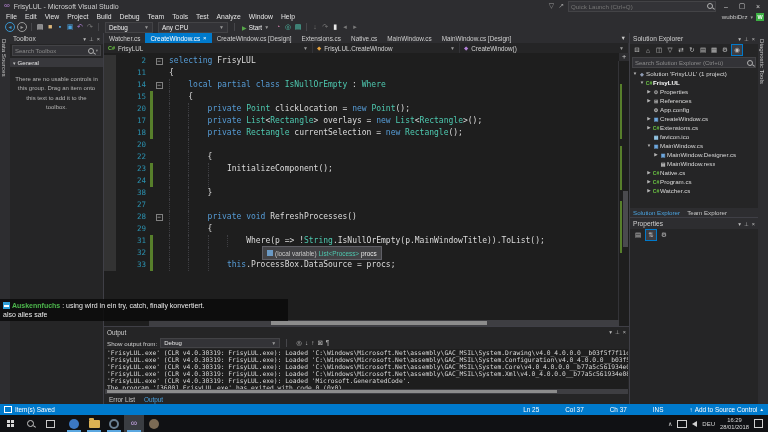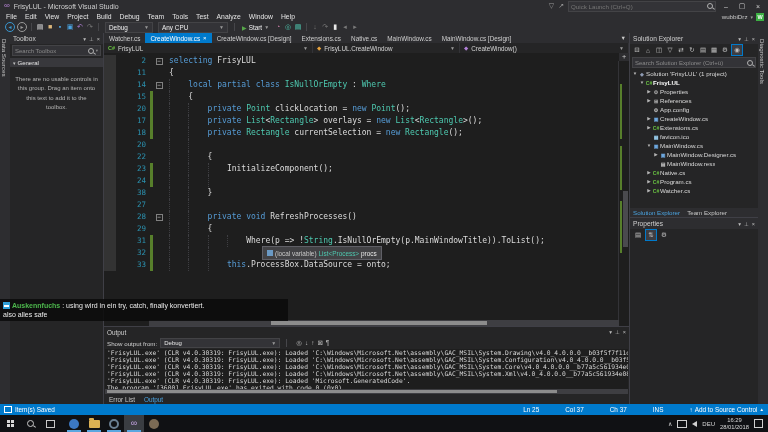--- a/index.html
+++ b/index.html
@@ -483,21 +483,21 @@
                 <span class="fold"></span>
                 <span class="codetext" style="padding-left: 4px;"><span class="guide" style="left: 4px;"></span><span class="guide" style="left: 23.3px;"></span><span class="guide" style="left: 42.6px;"></span></span>
               </span>
             </div>
             <div class="codeline">
               <span class="ln-margin"></span>
               <span class="ln-num">33</span>
               <span class="chg on"></span>
               <span class="linebody">
                 <span class="fold"></span>
-                <span class="codetext" style="padding-left: 61.9px;"><span class="guide" style="left: 4px;"></span><span class="guide" style="left: 23.3px;"></span><span class="guide" style="left: 42.6px;"></span><span class="tk-kw">this</span><span class="tk-df">.ProcessBox.DataSource = onto;</span></span>
+                <span class="codetext" style="padding-left: 61.9px;"><span class="guide" style="left: 4px;"></span><span class="guide" style="left: 23.3px;"></span><span class="guide" style="left: 42.6px;"></span><span class="tk-kw">this</span><span class="tk-df">.ProcessBox.DataSource = procs;</span></span>
               </span>
             </div>
           </div>
         <div class="split-btn">+</div>
         <div class="vsb">
           <div class="mark" style="top:9%;height:21%;"></div>
           <div class="mark" style="top:33%;height:17%;"></div>
           <div class="mark" style="top:54%;height:20%;"></div>
           <div class="thumb" style="top:50%;height:22%;"></div>
         </div>

